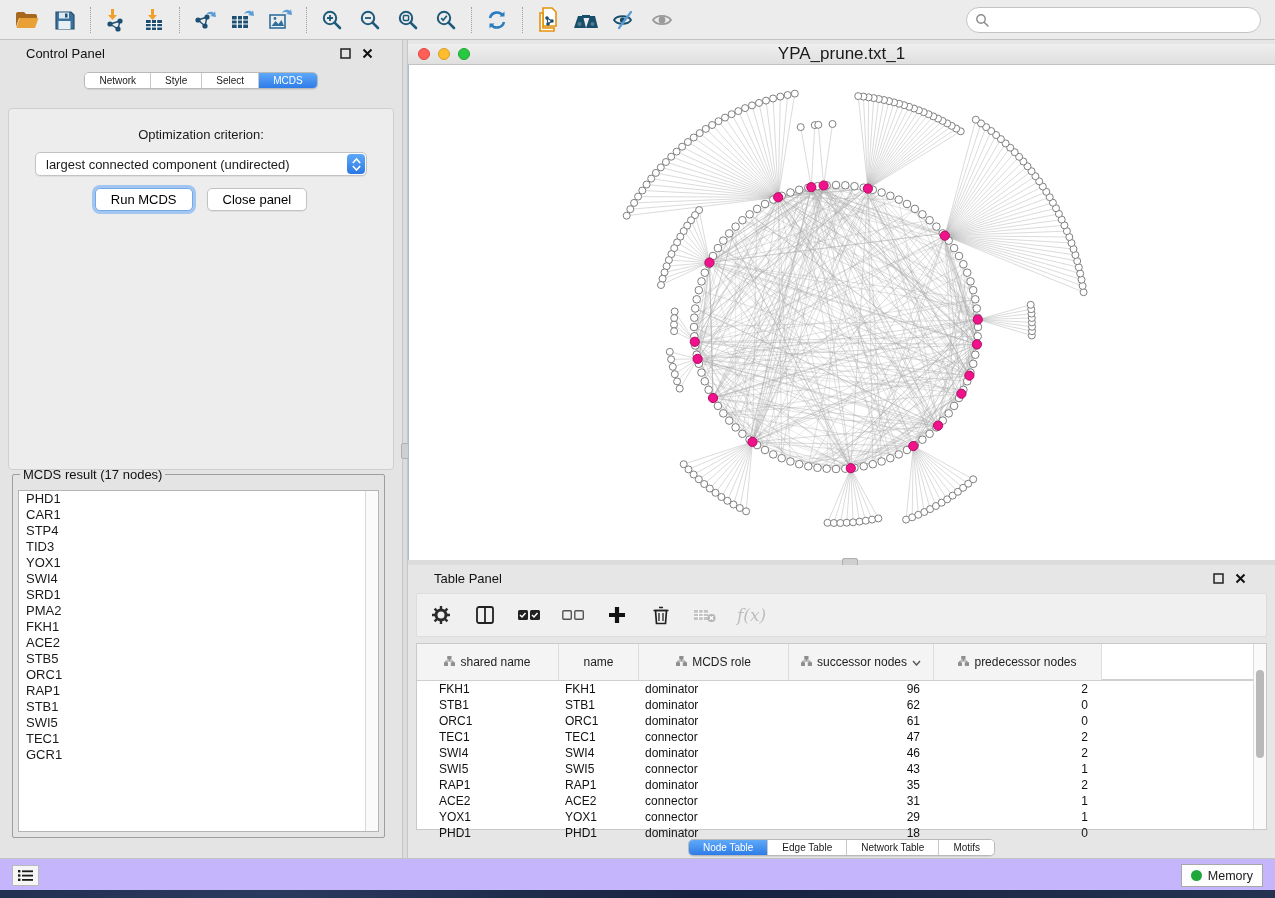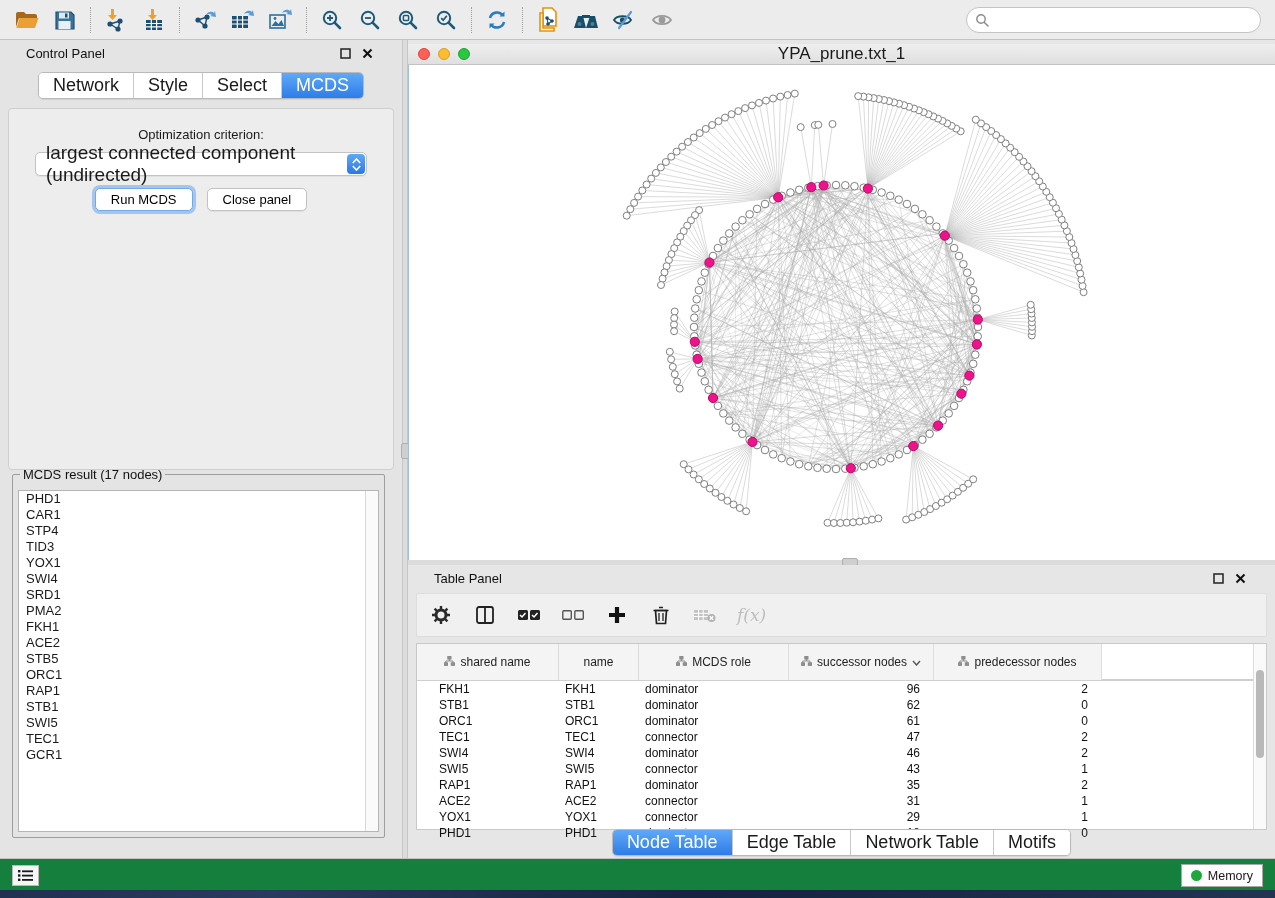--- a/index.html
+++ b/index.html
@@ -20,21 +20,21 @@
 
   
   .control-panel { position:absolute; left:0; top:40px; width:402px; bottom:32px; background:#e4e4e4; }
   .panel-head { height:26px; display:flex; align-items:center; padding:0 26px; }
   .panel-head .ttl { font-size:13px; color:#111; }
   .panel-head .spacer { flex:1; }
   .winbtn { width:18px; height:16px; display:flex; align-items:center; justify-content:center; margin-left:4px; }
   .seg-wrap { display:flex; justify-content:center; margin-top:6px; }
   .segctl { display:inline-flex; border:1px solid #b9b9b9; border-radius:5px; overflow:hidden; background:#fff;
             box-shadow:0 1px 1px rgba(0,0,0,.08); }
-  .seg { padding:2px 14px; font-size:18px; color:#1a1a1a; background:#fff; border-right:1px solid #c9c9c9; cursor:default; }
+  .seg { padding:2px 14px; font-size:10px; color:#1a1a1a; background:#fff; border-right:1px solid #c9c9c9; cursor:default; }
   .seg:last-child { border-right:none; }
   .seg.sel { background:linear-gradient(#5fa9f8,#2e7ce8); color:#fff; }
   .cp-card { position:absolute; left:8px; right:8px; top:68px; height:362px; background:#ededed;
              border:1px solid #cfcfcf; border-radius:4px; }
   .opt-label { text-align:center; margin-top:18px; font-size:13px; }
   .selectbox { position:relative; margin:10px 26px 0 26px; height:24px; background:#fff; border:1px solid #c3c3c3;
                border-radius:5px; display:flex; align-items:center; padding:0 26px 0 10px;
                box-shadow:0 1px 1px rgba(0,0,0,.06); font-size:13px; }
   .selectbox .stepper { position:absolute; right:1px; top:1px; bottom:1px; width:18px; border-radius:4px;
                background:linear-gradient(#5fa9f8,#2a78e6); display:flex; flex-direction:column;
@@ -83,21 +83,21 @@
   .th { display:flex; align-items:center; justify-content:center; gap:5px; font-size:12px; color:#222;
         border-right:1px solid #dddddd; position:relative; }
   .th.filler { flex:1; border-right:none; background:#fff; border-bottom:1px solid #cfcfcf; }
   .tr { display:flex; height:16px; align-items:center; }
   .td { font-size:12px; color:#111; overflow:hidden; white-space:nowrap; }
   .tbl-scroll { position:absolute; right:0; top:0; width:13px; bottom:0; background:#fafafa; border-left:1px solid #dcdcdc; }
   .tbl-thumb { position:absolute; left:2px; right:2px; top:26px; height:88px; background:#b9b9b9; border-radius:5px; }
   .tp-tabs-row { position:absolute; left:0; right:0; bottom:2px; display:flex; justify-content:center; }
 
   
-  .statusbar { position:absolute; left:0; right:0; bottom:0; height:32px; background:#15803d; border-top:1px solid #c3c3c3; }
+  .statusbar { position:absolute; left:0; right:0; bottom:0; height:32px; background:#c4b5fd; border-top:1px solid #c3c3c3; }
   .menu-btn { position:absolute; left:12px; top:6px; width:27px; height:21px; background:#f6f6f6;
               border:1px solid #b9b9b9; display:flex; align-items:center; justify-content:center; }
   .memory-btn { position:absolute; right:12px; top:5px; height:23px; background:#fdfdfd; border:1px solid #a8a8a8;
                 display:flex; align-items:center; padding:0 9px; gap:6px; font-size:12.5px; }
   .memdot { width:11px; height:11px; border-radius:50%; background:#1fa73c; }
 
   .icon { display:inline-block; }
 </style>
 </head>
 <body>
@@ -260,21 +260,21 @@
       <div class="segctl" id="cp-tabs">
           <div class="seg">Network</div>
           <div class="seg">Style</div>
           <div class="seg">Select</div>
           <div class="seg sel">MCDS</div>
         </div>
     </div>
     <div class="cp-card">
       <div class="opt-label">Optimization criterion:</div>
       <div class="selectbox">
-        <span style="font-size:19px;">largest connected component (undirected)</span>
+        <span style="font-size:13px;">largest connected component (undirected)</span>
         <span class="stepper">
           <svg width="9" height="6" viewBox="0 0 9 6">
               <path d="M.8 5L4.5 1 8.2 5" fill="none" stroke="#fff" stroke-width="1.6"></path>
             </svg>
           <svg width="9" height="6" viewBox="0 0 9 6">
               <path d="M.8 1l3.7 4L8.2 1" fill="none" stroke="#fff" stroke-width="1.6"></path>
             </svg>
         </span>
       </div>
       <div class="btnrow">

